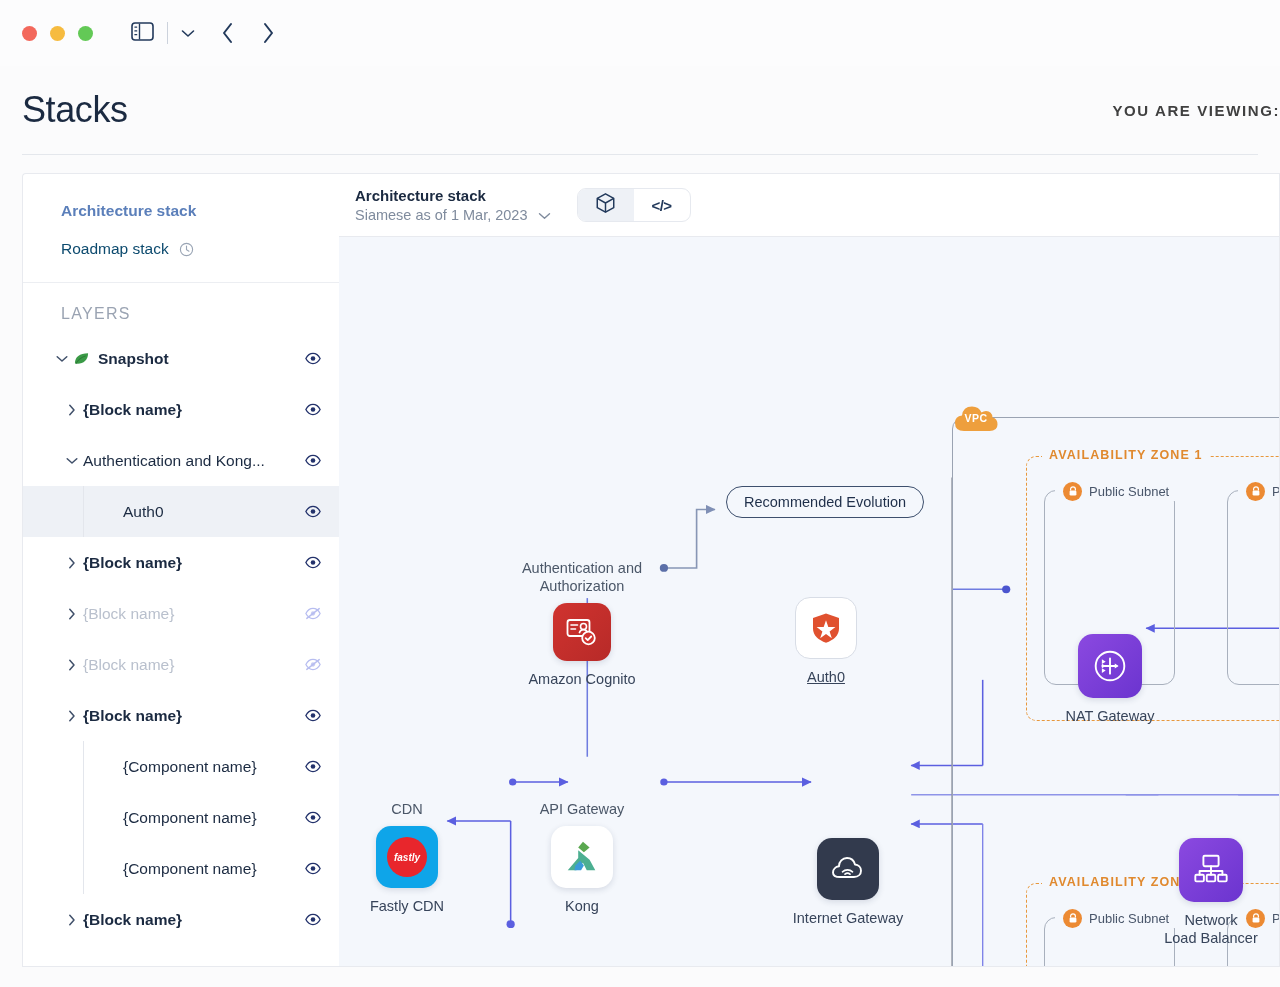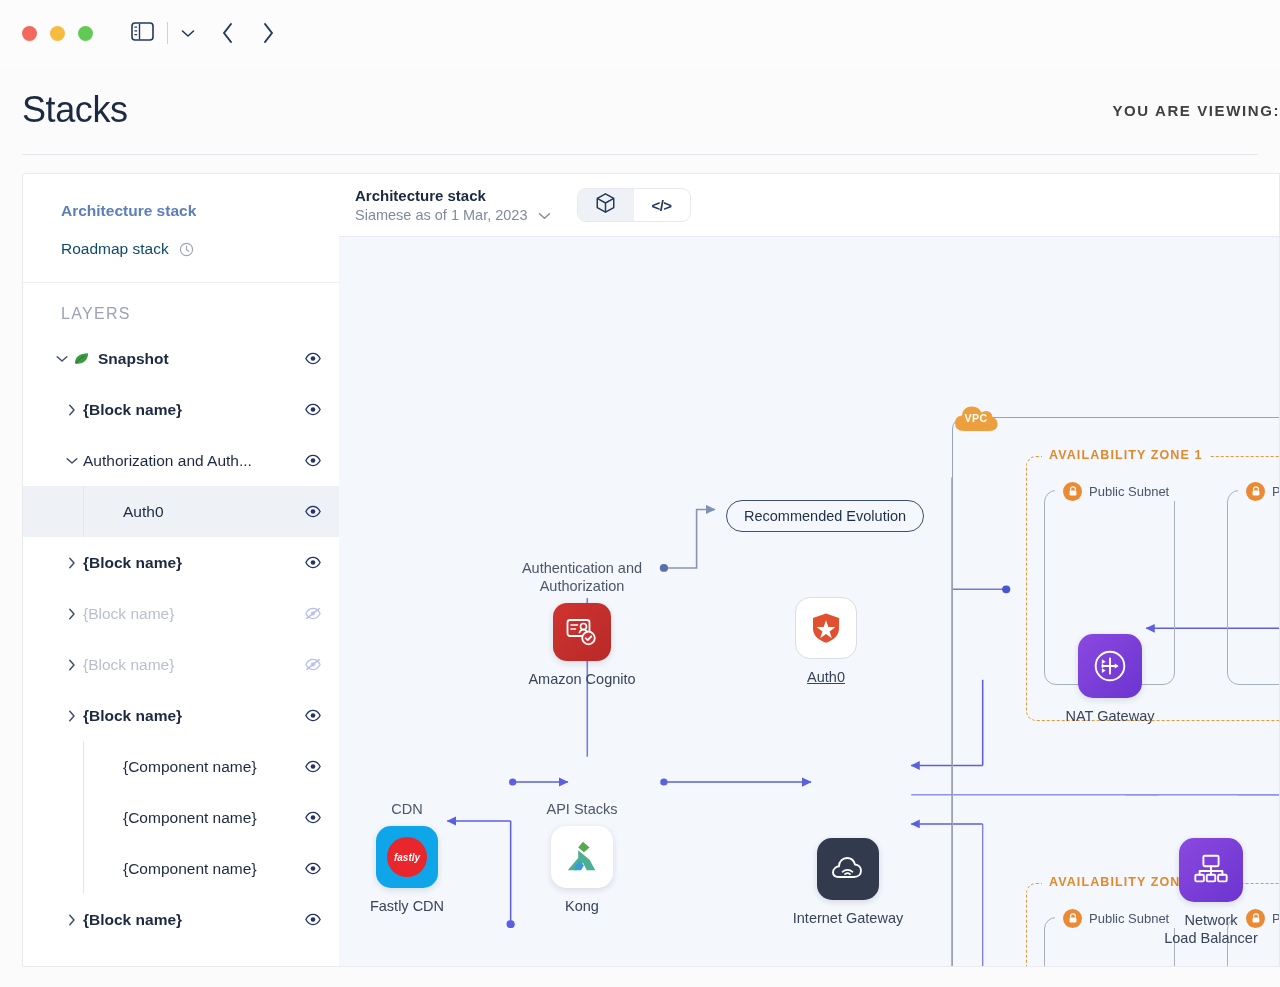--- a/index.html
+++ b/index.html
@@ -275,21 +275,21 @@
                 <circle cx="9" cy="6.5" r="2.6" fill="#23326b"></circle>
               </svg>
             </span>
           </div>
           <div class="layer-row indent-1">
             <span class="lr-caret">
               <svg width="12" height="8" viewBox="0 0 12 8">
                 <path d="M1.2 1.8 L6 6 L10.8 1.8" stroke="#40506a" stroke-width="1.5" fill="none" stroke-linecap="round" stroke-linejoin="round"></path>
               </svg>
             </span>
-            <span class="lr-label normal">Authorization and Auth...</span>
+            <span class="lr-label normal">Authentication and Kong...</span>
             <span class="lr-eye">
               <svg width="16" height="13" viewBox="0 0 18 13">
                 <path d="M1 6.5C3 2.6 5.9.8 9 .8s6 1.8 8 5.7c-2 3.9-4.9 5.7-8 5.7S3 10.4 1 6.5z" stroke="#23326b" stroke-width="1.5" fill="none"></path>
                 <circle cx="9" cy="6.5" r="2.6" fill="#23326b"></circle>
               </svg>
             </span>
           </div>
           <div class="layer-row indent-2 selected" style="--sel: 1;">
             <span class="leaf-bar"></span>
             <span class="lr-caret"></span>
@@ -535,21 +535,21 @@
         <div class="subnet-label" style="left:899px; top:672px;">
           <span class="lock-badge">
             <svg width="10" height="11" viewBox="0 0 10 11">
                 <path d="M2.6 4.6V3.2a2.4 2.4 0 0 1 4.8 0v1.4" stroke="#fff" stroke-width="1.2" fill="none"></path>
                 <rect x="1.6" y="4.4" width="6.8" height="5.2" rx="1.3" fill="#fff"></rect>
               </svg>
           </span>
           <span>Public Subnet</span>
         </div>
 
-        <div class="pill" style="left:387px; top:263px;">Recommended Evolution</div>
+        <div class="pill" style="left:387px; top:249px;">Recommended Evolution</div>
 
         <div class="node" style="left:173px; top:322px;">
           <div class="node-top-label">Authentication and<br>Authorization</div>
           <div class="icon-tile shadow" style="background:linear-gradient(135deg,#d0332f,#b72a28);">
             <svg width="34" height="32" viewBox="0 0 34 32" fill="none">
               <rect x="2.5" y="4" width="22" height="16" rx="2.4" stroke="#fff" stroke-width="1.8"></rect>
               <circle cx="18.5" cy="10.5" r="3" stroke="#fff" stroke-width="1.6"></circle>
               <path d="M14.3 17.2c.6-2.4 2.3-3.6 4.2-3.6s3.6 1.2 4.2 3.6" stroke="#fff" stroke-width="1.6" fill="none"></path>
               <line x1="6" y1="9" x2="12.5" y2="9" stroke="#fff" stroke-width="1.6" stroke-linecap="round"></line>
               <line x1="6" y1="13" x2="10.5" y2="13" stroke="#fff" stroke-width="1.6" stroke-linecap="round"></line>
@@ -575,21 +575,21 @@
           <div class="icon-tile shadow" style="background:#0ea5e9; border-radius:15px; width:62px; height:62px;">
             <svg width="44" height="44" viewBox="0 0 44 44">
               <circle cx="22" cy="22" r="20" fill="#e8262c"></circle>
               <text x="22" y="26" font-family="Liberation Sans, sans-serif" font-size="10" font-weight="700" fill="#fff" text-anchor="middle" font-style="italic">fastly</text>
             </svg>
           </div>
           <div class="node-label">Fastly CDN</div>
         </div>
 
         <div class="node" style="left:173px; top:563px;">
-          <div class="node-top-label">API Stacks</div>
+          <div class="node-top-label">API Gateway</div>
           <div class="icon-tile shadow" style="background:#fff; border-radius:15px; width:62px; height:62px;">
             <svg width="38" height="38" viewBox="0 0 40 40">
               <path d="M21 4 l7 6 -6 5 -6-5z" fill="#5aa84f"></path>
               <path d="M16 13 l12 10 6 11h-9l-4-8-7 8H5l11-13z" fill="#4caf91"></path>
               <path d="M13 29 l5-5 4 5-3 5h-7z" fill="#3a9bd9"></path>
             </svg>
           </div>
           <div class="node-label">Kong</div>
         </div>
 

